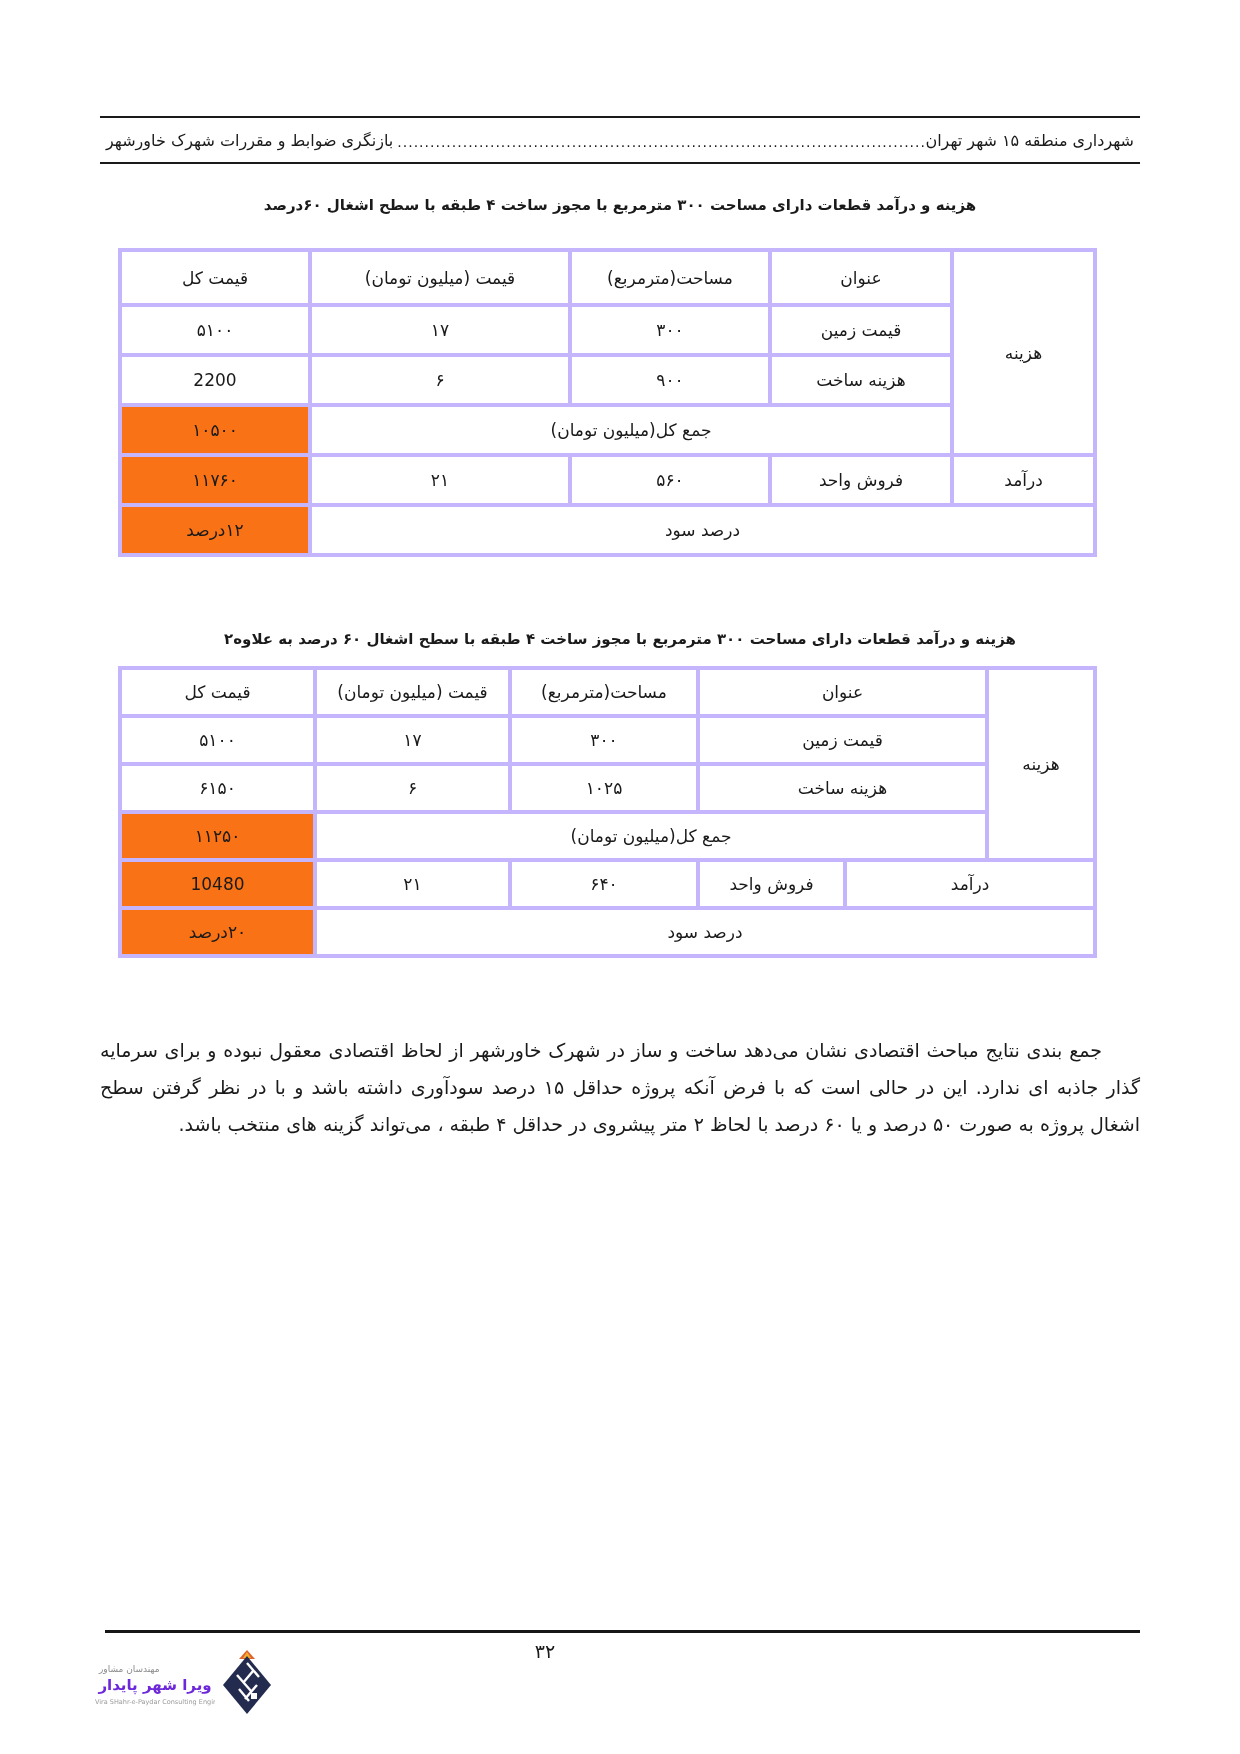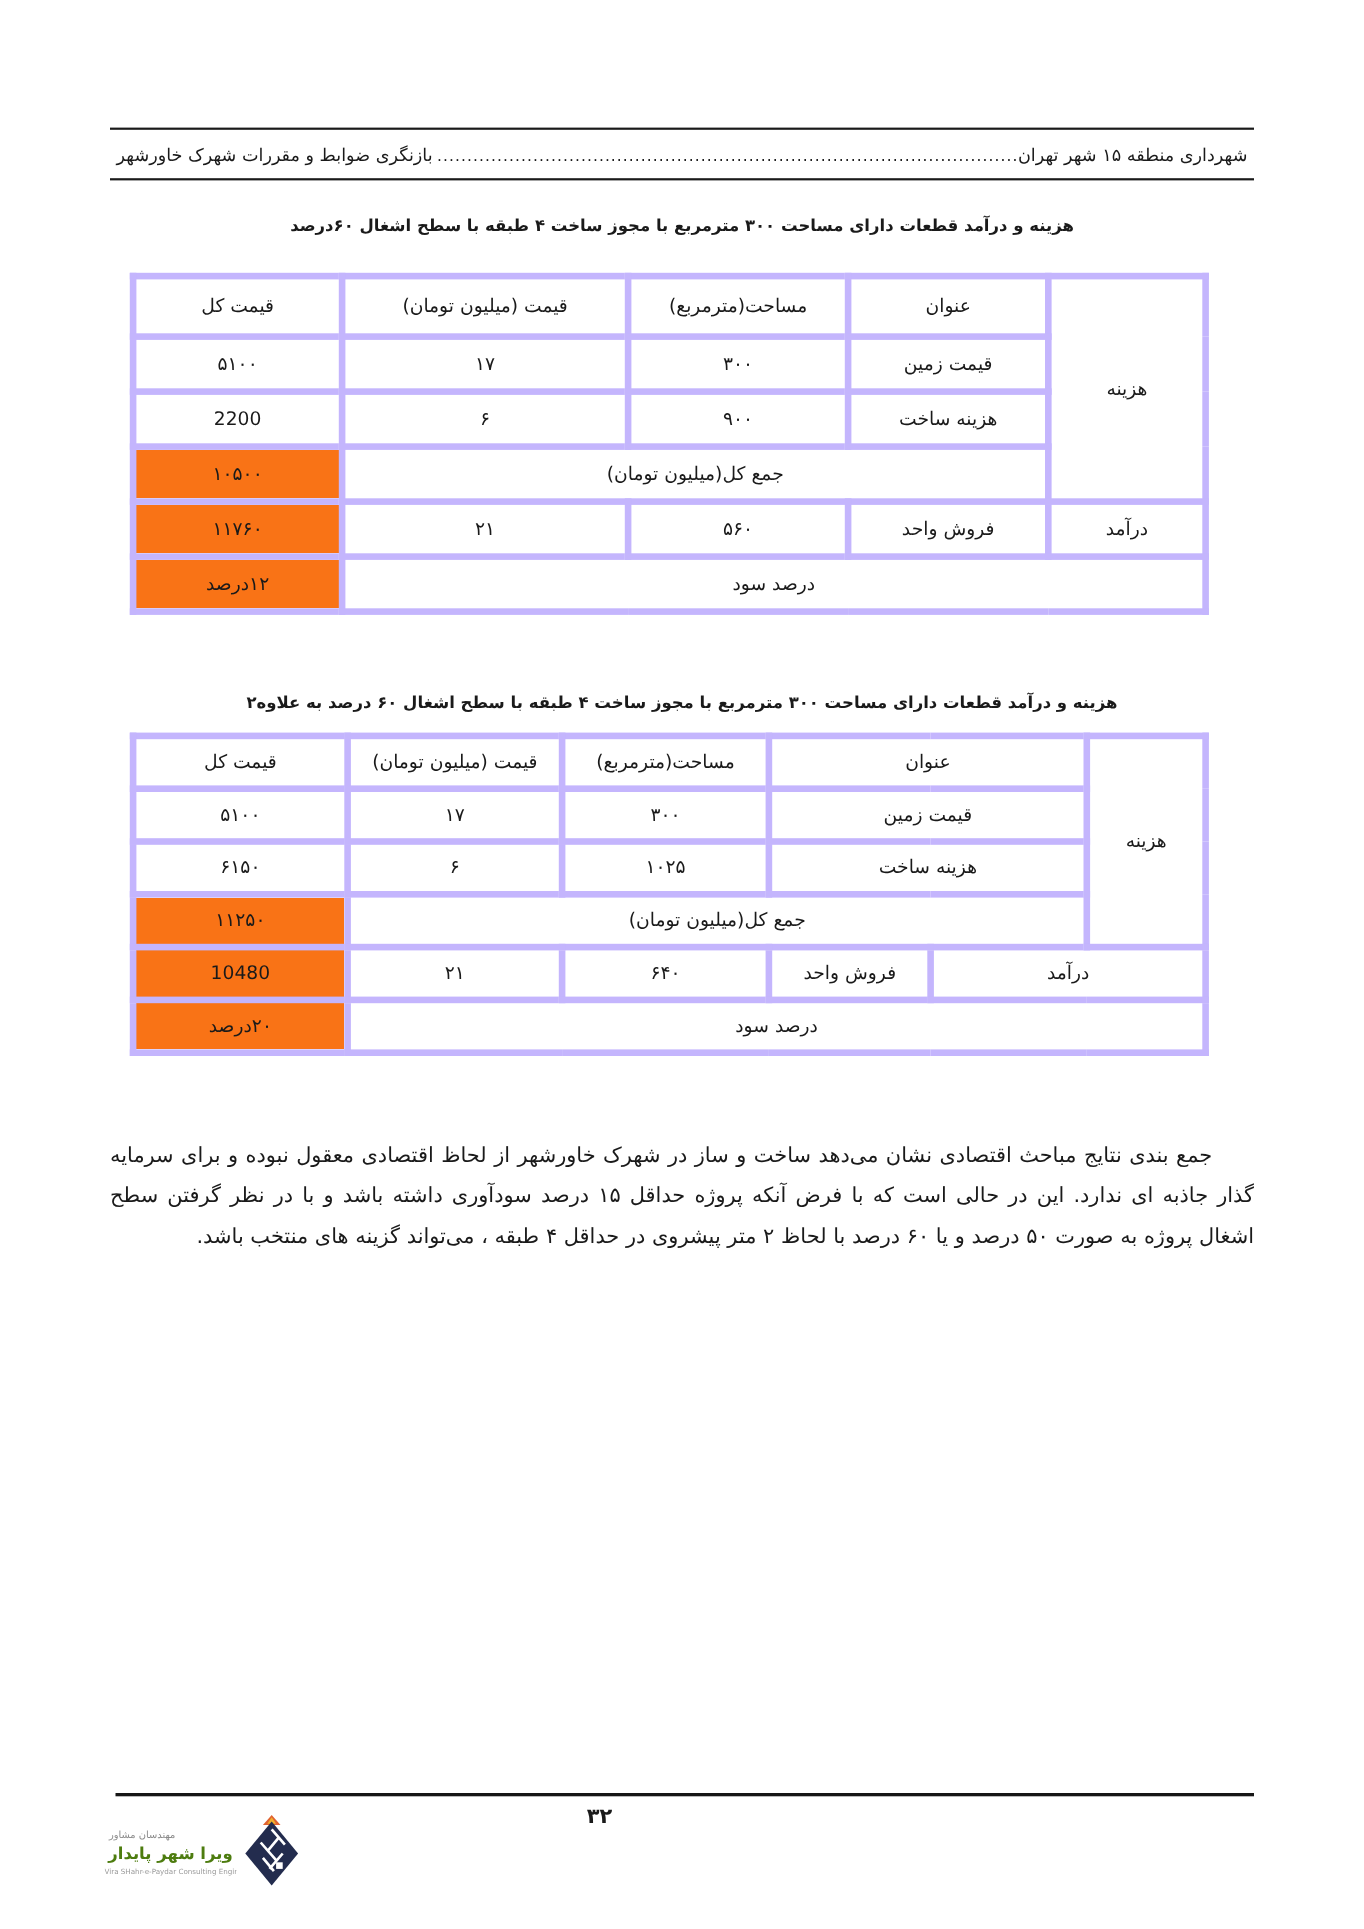--- a/index.html
+++ b/index.html
@@ -16,43 +16,43 @@
 
   
   .tbl-title{position:absolute;left:100px;width:1040px;text-align:center;margin:0;
     font-size:15px;font-weight:700;direction:rtl;}
   .t1title{top:196px;}
   .t2title{top:630px;}
 
   
   .tbl{position:absolute;left:118px;border-collapse:collapse;table-layout:fixed;
     direction:rtl;font-size:17px;background:#fff;border:3px solid #353535;}
-  .tbl td{border:6px solid #c4b5fd;text-align:center;vertical-align:middle;padding:2px 6px;overflow:hidden;}
+  .tbl td{border:4px solid #c4b5fd;text-align:center;vertical-align:middle;padding:2px 6px;overflow:hidden;}
   .tbl1{top:248px;width:975px;}
   .tbl2{top:666px;width:975px;}
   .tbl1 tr{height:50px;}
   .tbl1 tr.rh{height:55px;}
   .tbl2 tr{height:48px;}
   .hl{background:#f97316;}
 
   
   .body-par{position:absolute;top:1032px;left:100px;width:1040px;direction:rtl;
     text-align:justify;font-size:19px;line-height:37px;text-indent:38px;margin:0;}
 
   
   .footer-rule{position:absolute;top:1630px;left:105px;width:1035px;border-top:3px solid #161616;}
   .page-number{position:absolute;top:1640px;left:512px;width:66px;text-align:center;
-    font-size:19px;font-weight:700;}
+    font-size:19px;font-weight:400;}
 
   
   .logo{position:absolute;left:95px;top:1642px;width:185px;height:86px;display:flex;
     align-items:center;gap:6px;}
   .logo-text{width:120px;display:flex;flex-direction:column;direction:rtl;}
   .logo-tagline{font-size:9px;color:#8a8a8a;text-align:left;padding-left:4px;}
-  .logo-name{font-size:15px;font-weight:700;color:#4d7c0f;text-align:center;margin-top:2px;}
+  .logo-name{font-size:15px;font-weight:700;color:#6d28d9;text-align:center;margin-top:2px;}
   .logo-latin{font-size:6.5px;color:#9a9a9a;direction:ltr;text-align:center;margin-top:4px;white-space:nowrap;overflow:hidden;}
 </style>
 </head>
 <body>
 
 <div class="page">
 
   <header class="doc-header">
     <span class="side">شهرداری منطقه ۱۵ شهر تهران</span>
     <span class="leader">..........................................................................................................................</span>

